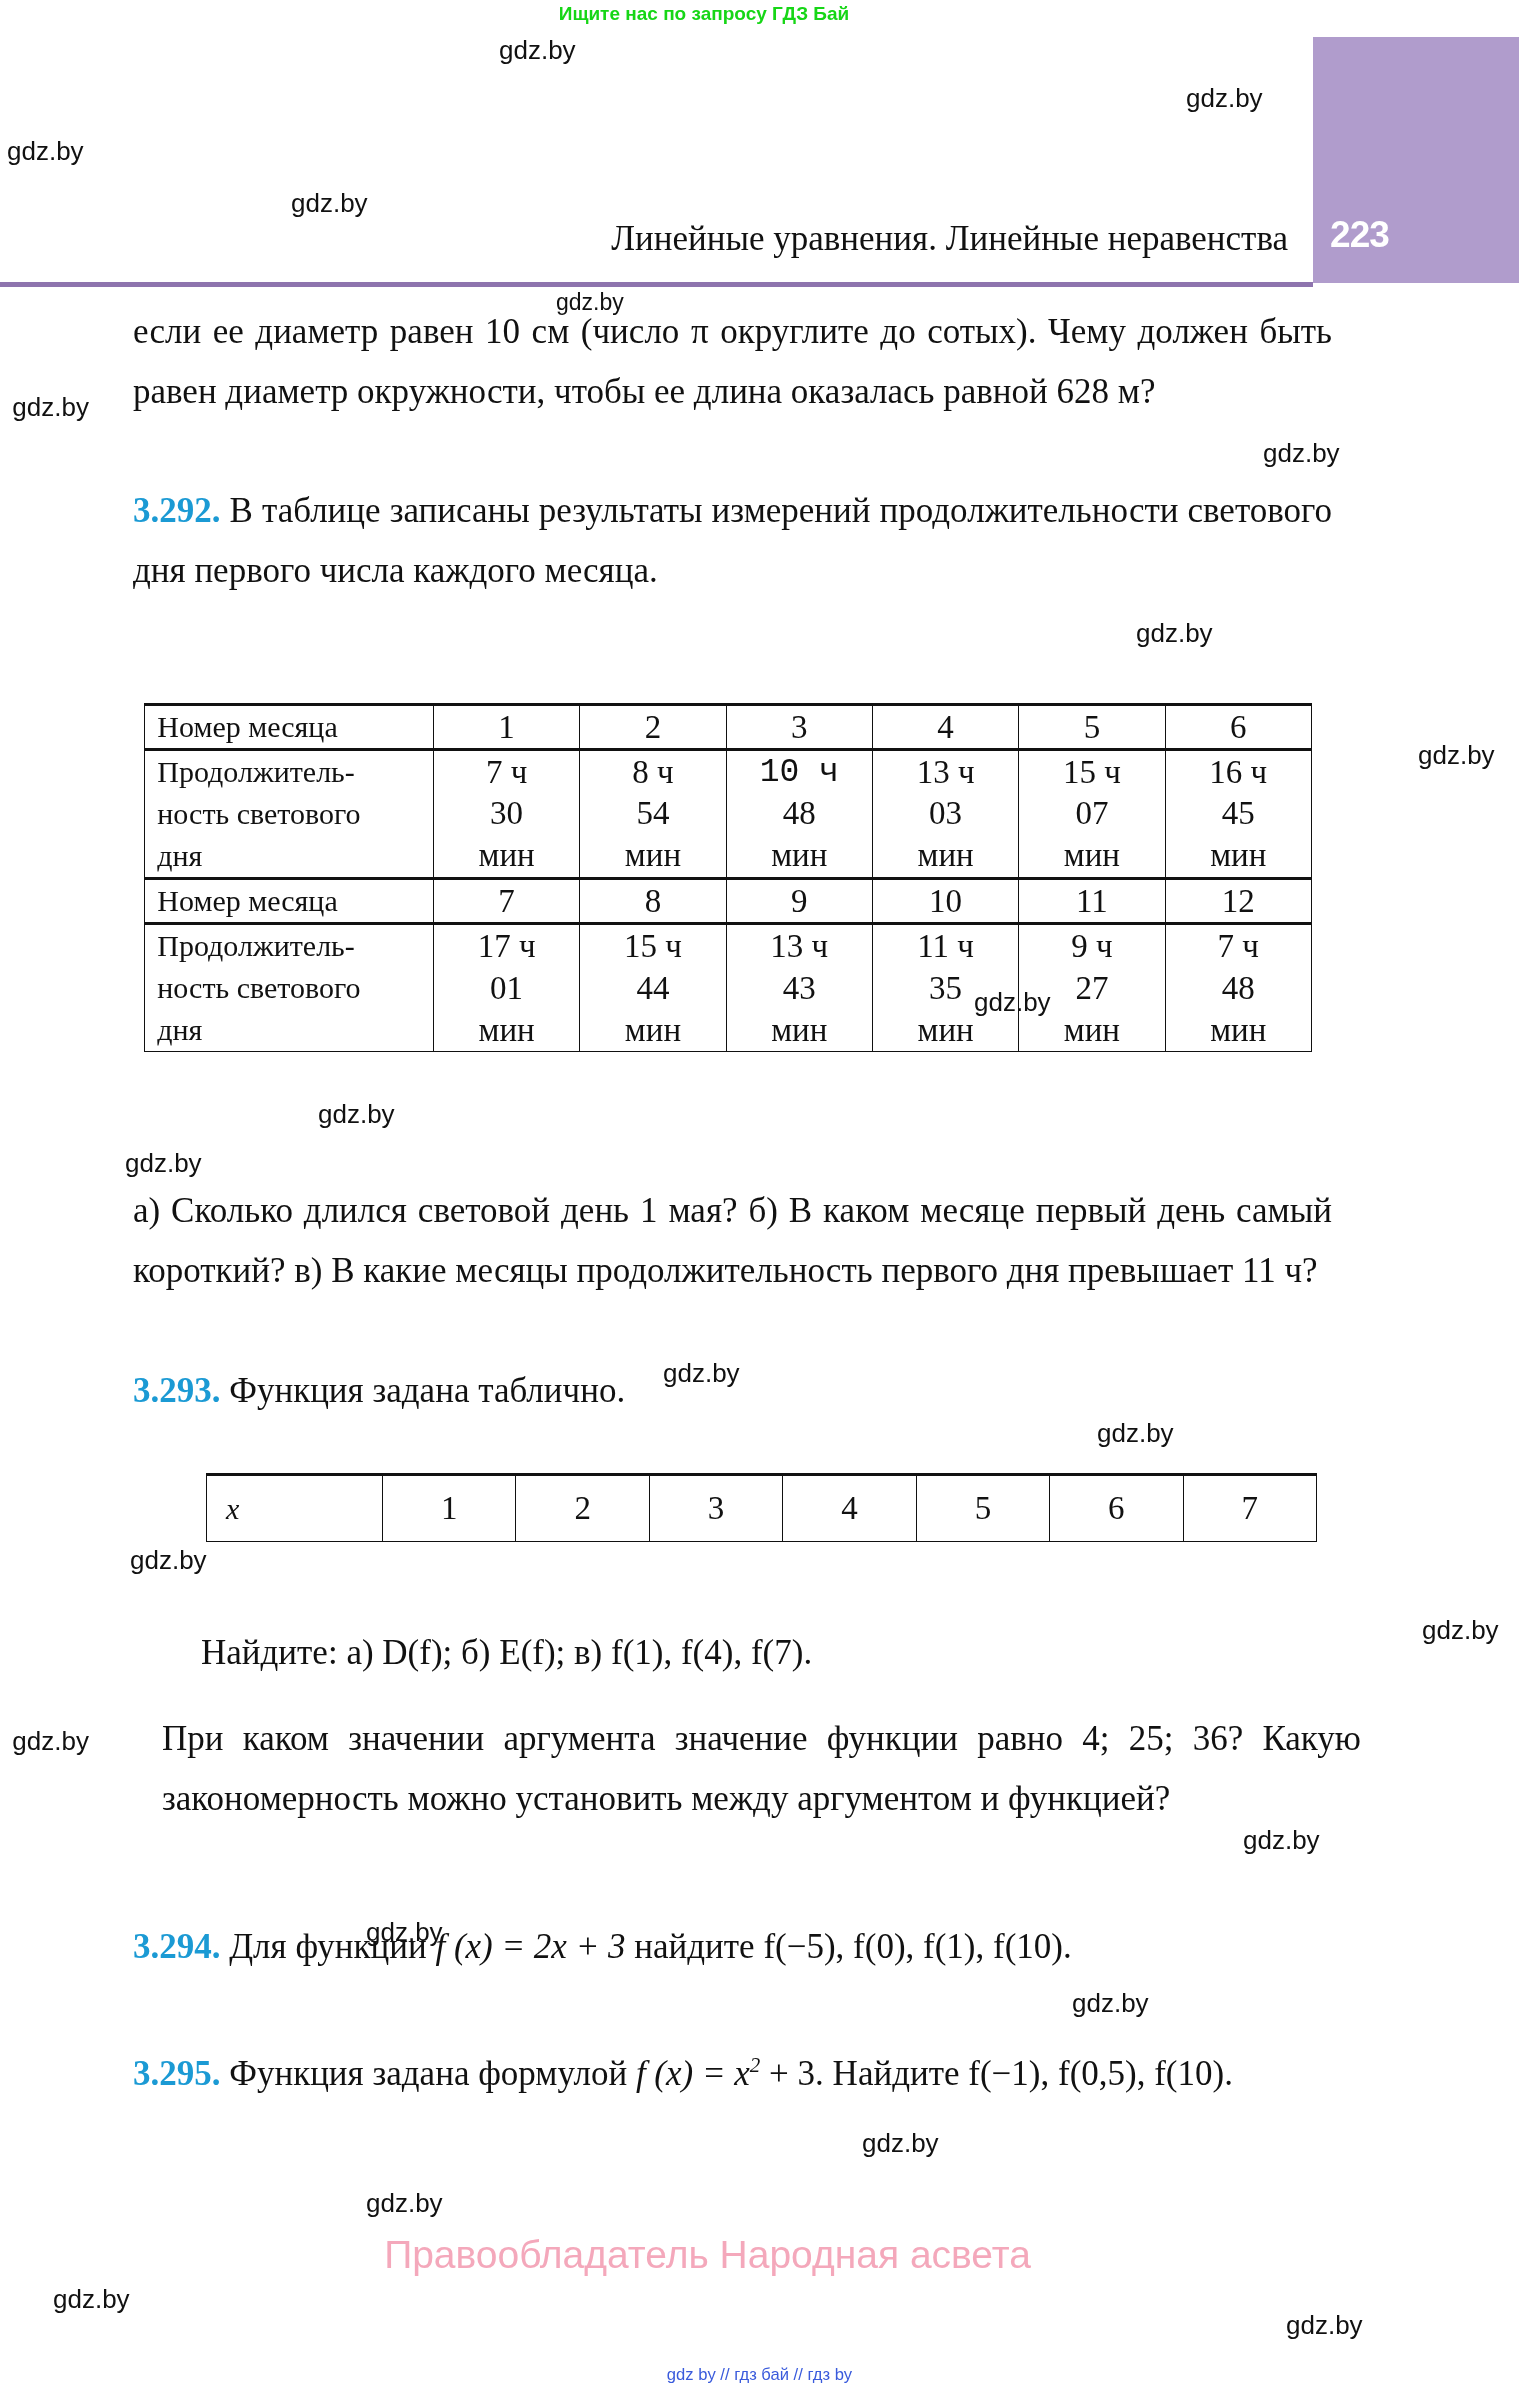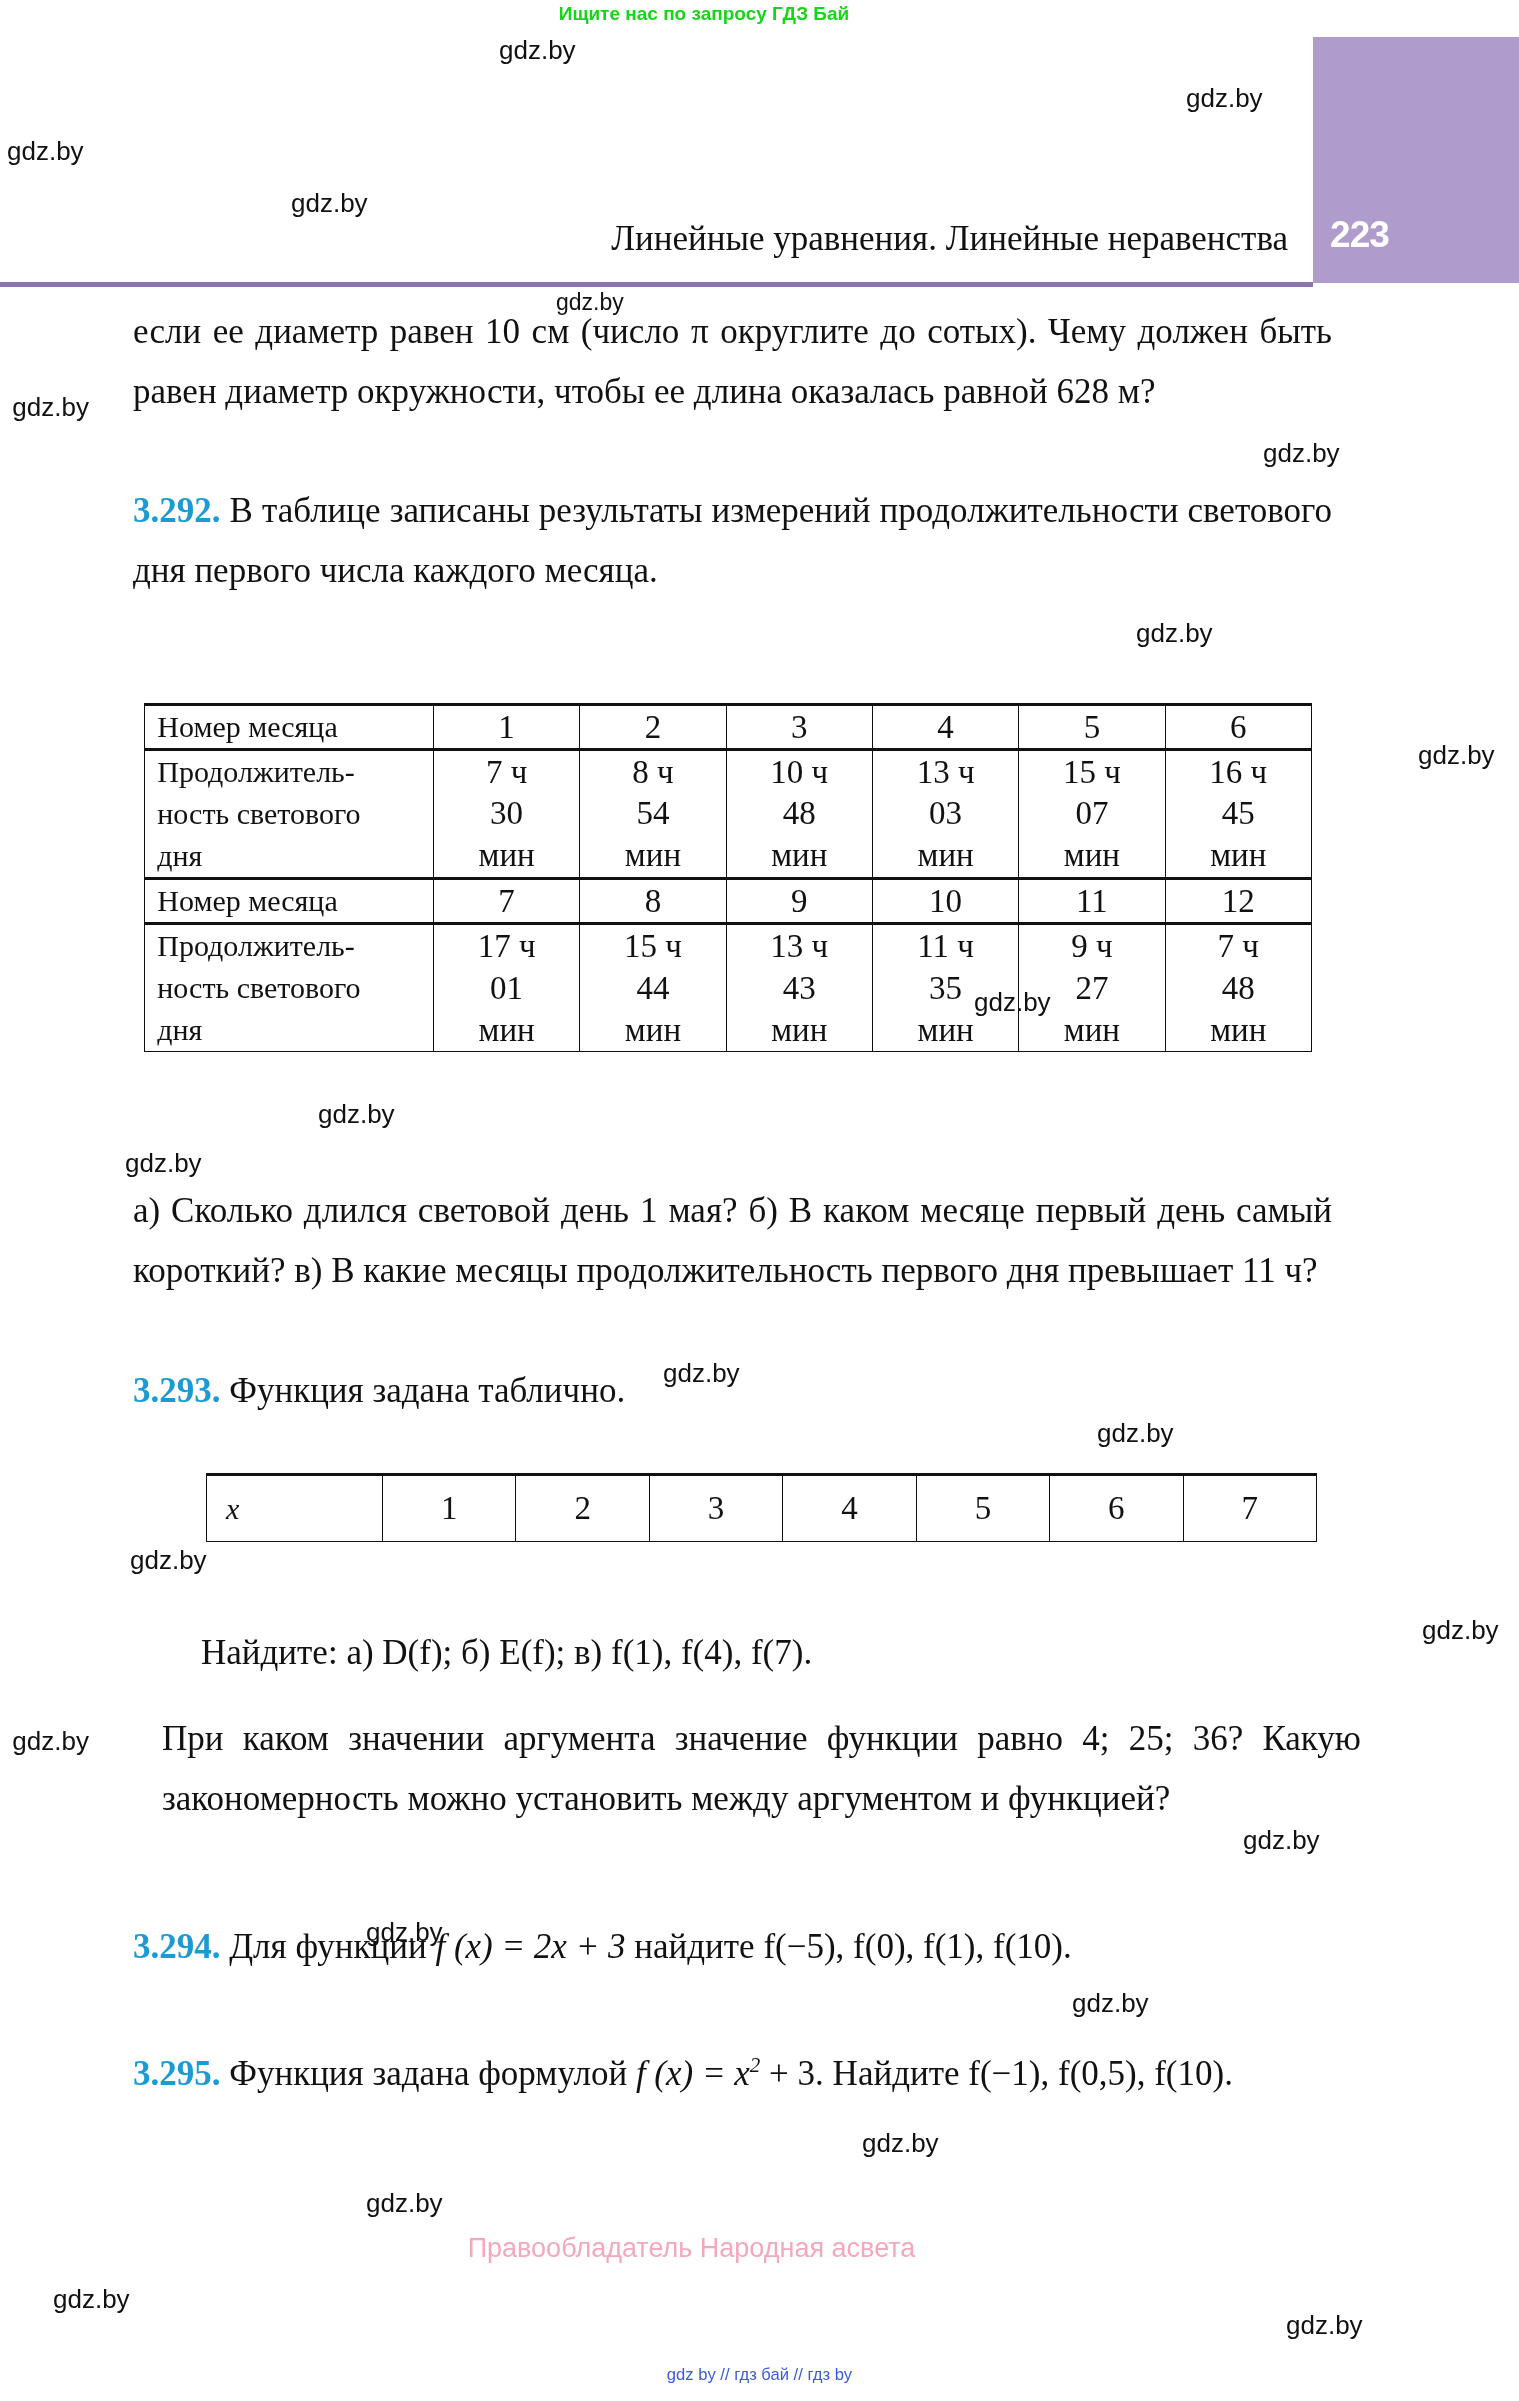--- a/index.html
+++ b/index.html
@@ -119,25 +119,25 @@
   #table-daylight td.label { width: 278px; margin-top: 17px; }
   #table-daylight td.val { width: 148px; }
 
   #table-function { left: 206px; top: 1473px; width: 1111px; font-size: 33px; }
   #table-function td { height: 65px; }
   #table-function td.label { width: 156px; text-align: left; padding-left: 19px; font-style: italic; }
 
   
   .footer-owner {
     position: absolute;
-    left: 0; top: 2233px;
+    left: 16px; top: 2233px;
     width: 1383px;
     text-align: center;
     font-family: "Liberation Sans", sans-serif;
-    font-size: 27px;
+    font-size: 39px;
     color: #f4a8bb;
     white-space: nowrap;
   }
   .footer-links {
     position: absolute;
     left: 0; top: 2365px;
     width: 1519px;
     text-align: center;
     font-family: "Liberation Sans", sans-serif;
     font-size: 16.6px;
@@ -174,21 +174,21 @@
     <td class="val">6</td>
   </tr>
   <tr class="thick">
     <td class="label" rowspan="3">
       <div>Продолжитель-</div>
       <div>ность светового</div>
       <div>дня</div>
     </td>
     <td style="border-bottom:none;">7 ч</td>
     <td style="border-bottom:none;">8 ч</td>
-    <td style="border-bottom:none;">10 ч</td>
+    <td style="border-bottom:none;font-family:Liberation Mono, monospace;">10 ч</td>
     <td style="border-bottom:none;">13 ч</td>
     <td style="border-bottom:none;">15 ч</td>
     <td style="border-bottom:none;">16 ч</td>
   </tr>
   <tr>
     <td style="border-top:none;border-bottom:none;">30</td>
     <td style="border-top:none;border-bottom:none;">54</td>
     <td style="border-top:none;border-bottom:none;">48</td>
     <td style="border-top:none;border-bottom:none;">03</td>
     <td style="border-top:none;border-bottom:none;">07</td>

